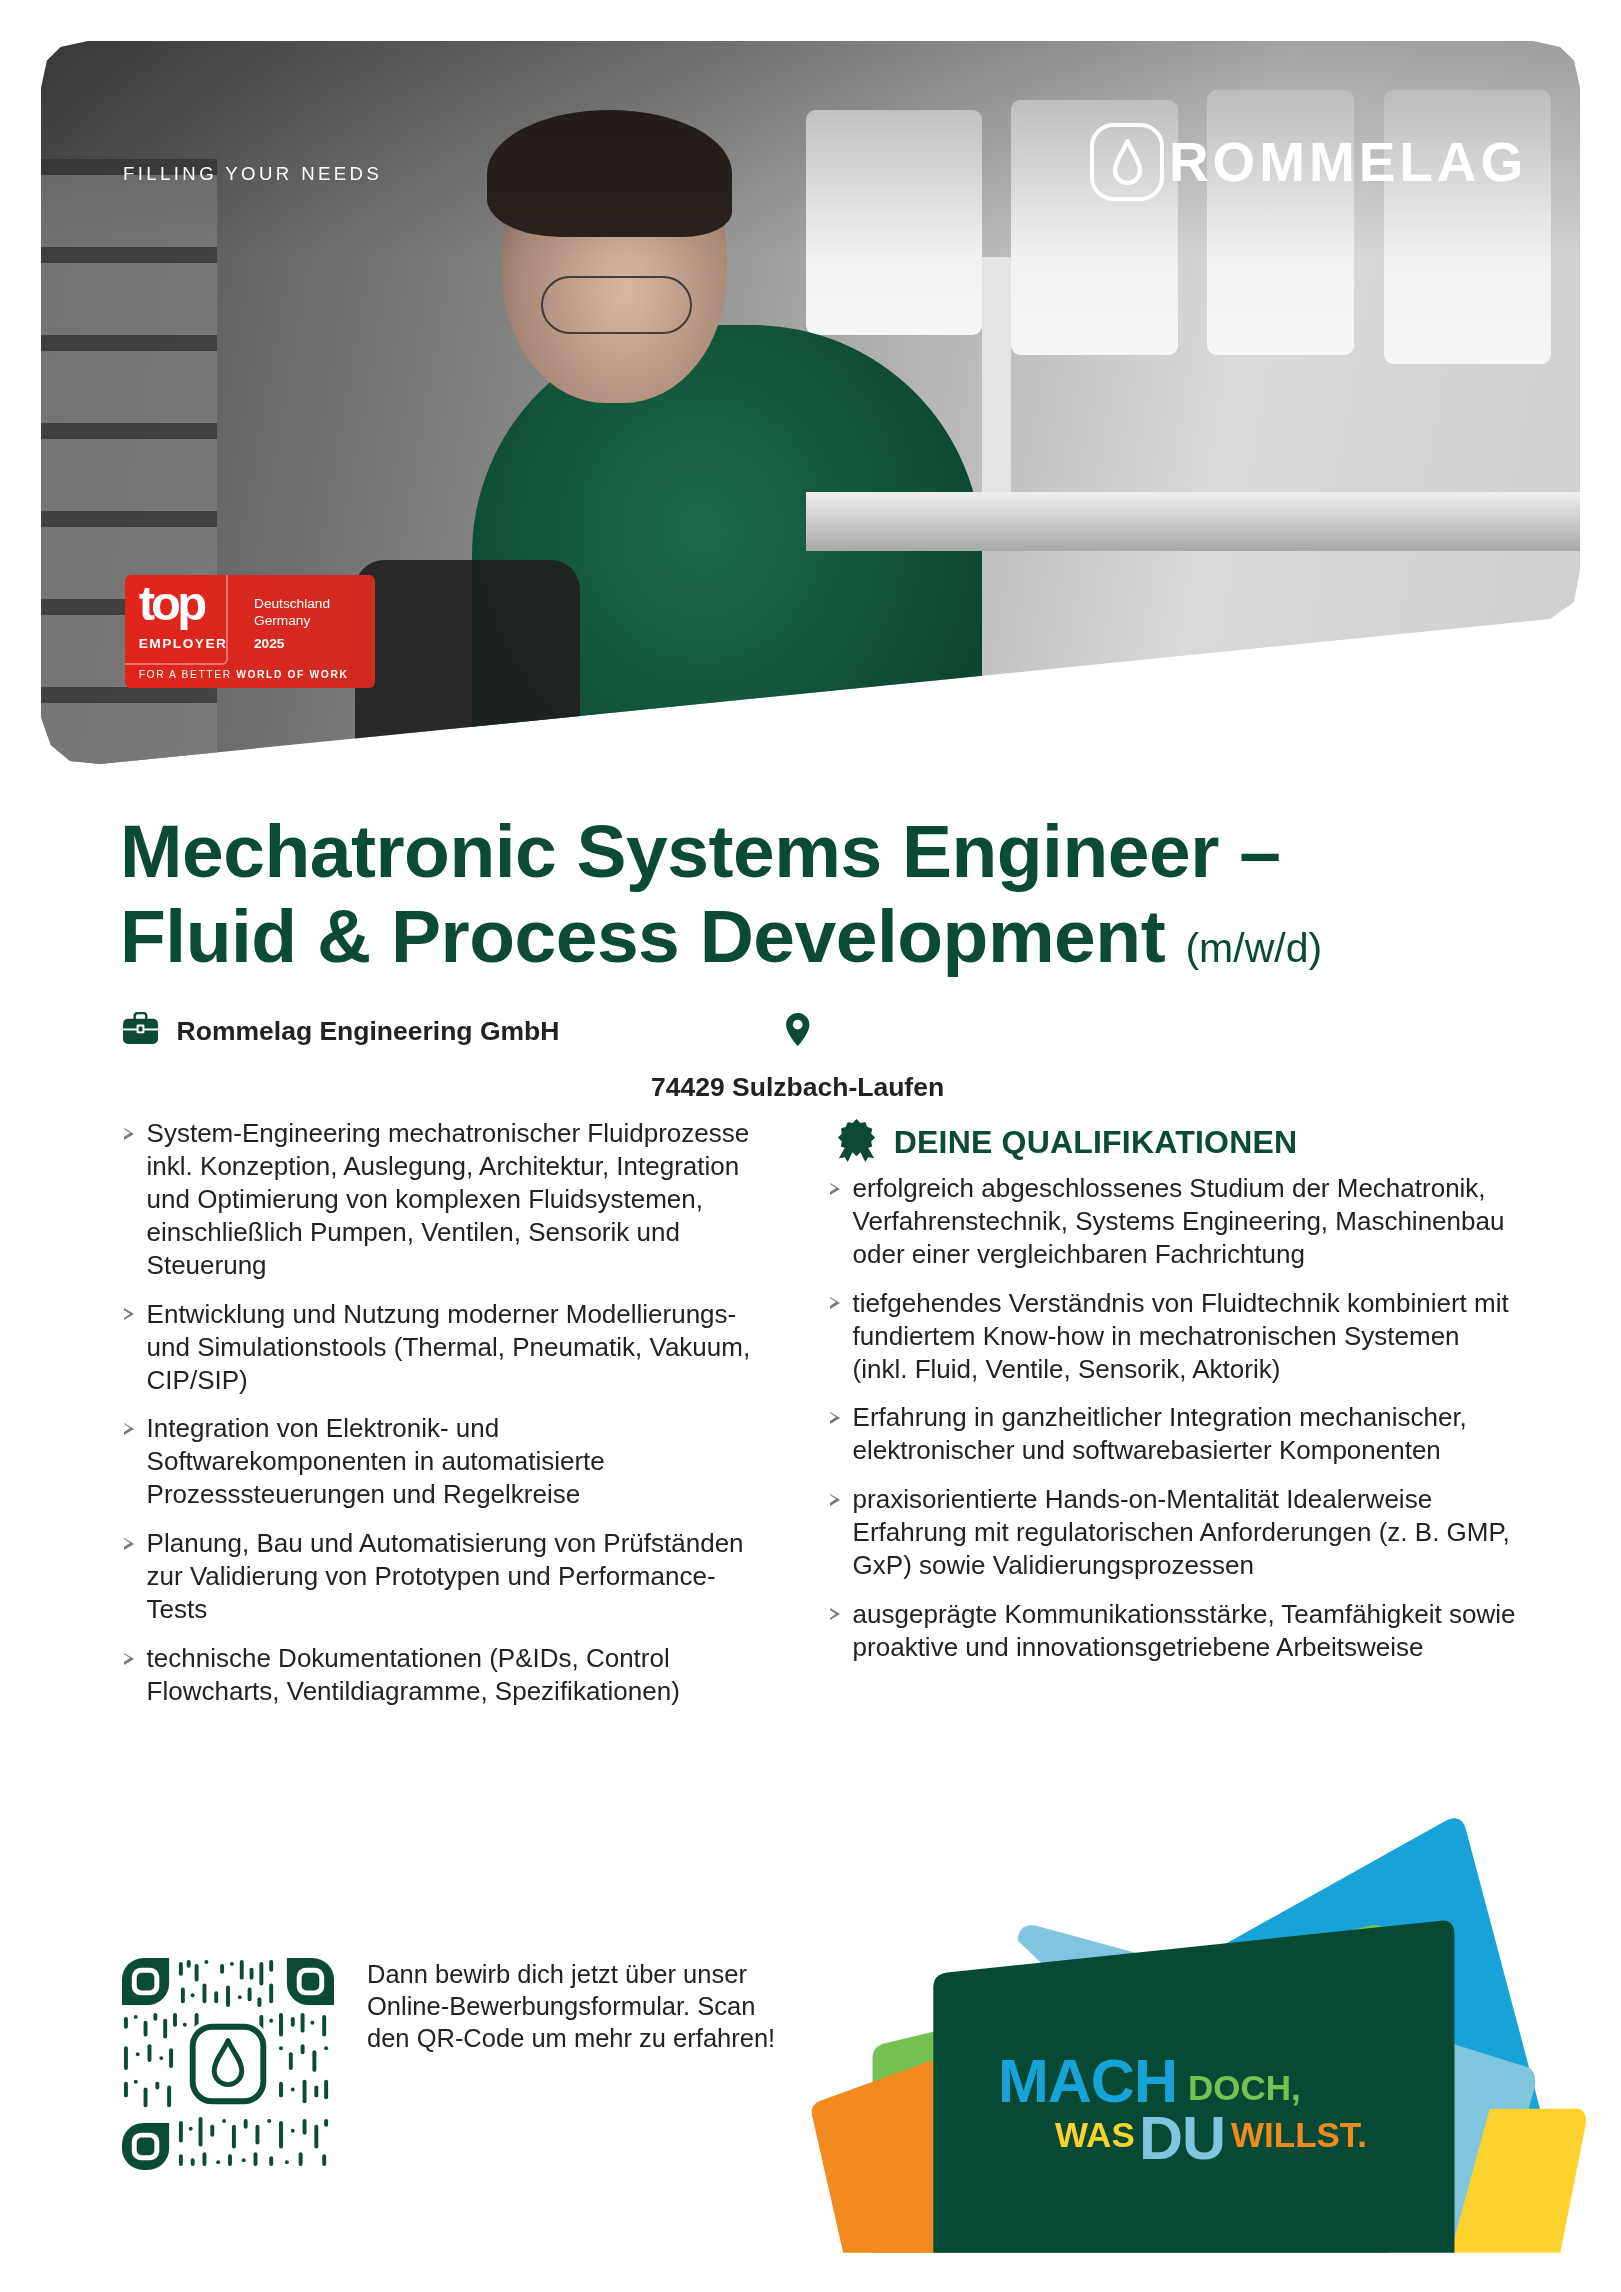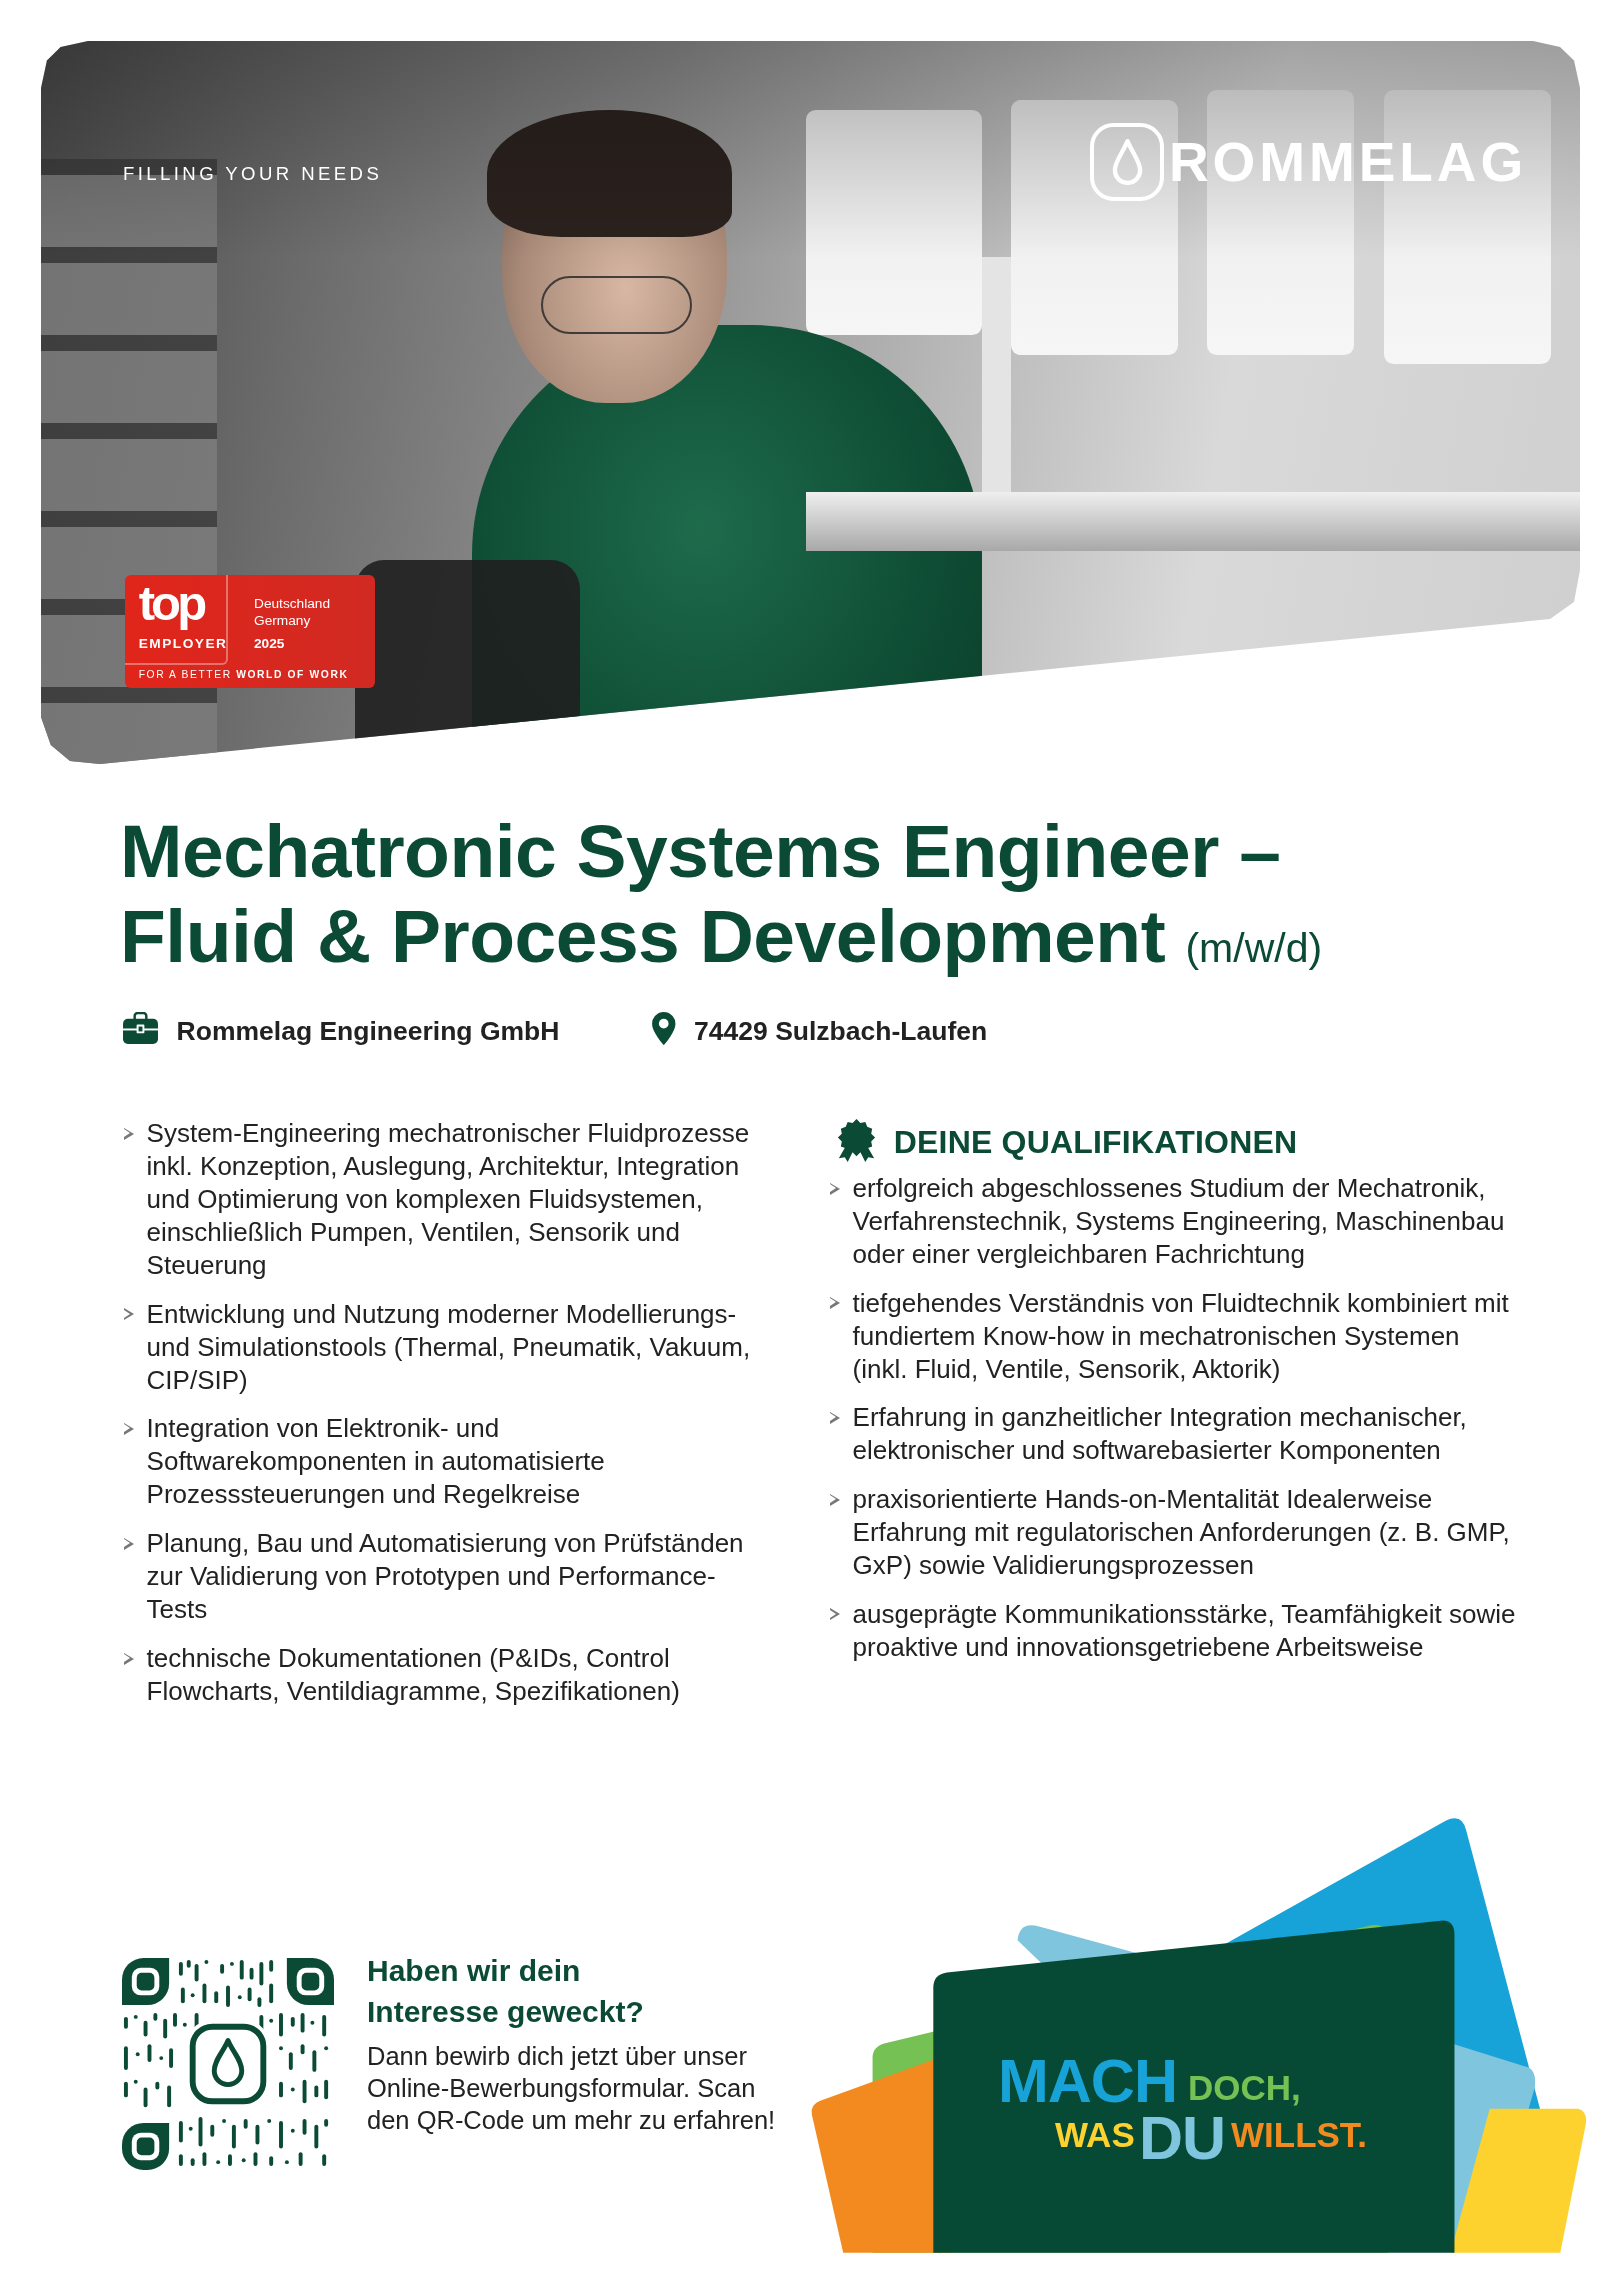--- a/index.html
+++ b/index.html
@@ -34,21 +34,21 @@
   .badge .yr { position: absolute; left: 129px; top: 61px; font-size: 13.7px; font-weight: bold; }
   .badge .foot { position: absolute; left: 13.7px; top: 94px; font-size: 10.3px; letter-spacing: 1.6px; }
   .badge .foot b { font-weight: bold; }
 
   
   .title { position: absolute; left: 120px; top: 809px; color: #0b4a34; font-weight: bold; font-size: 75px; line-height: 85px; letter-spacing: -0.5px; }
   .title .mwd { font-weight: normal; font-size: 41px; letter-spacing: 0; }
 
   .meta { position: absolute; top: 1012px; height: 39px; display: flex; align-items: center; gap: 17.6px; font-size: 26.5px; color: #222; font-weight: bold; }
   .meta.company { left: 122px; }
-  .meta.location { left: 651px; }
+  .meta.location { left: 651px; flex-direction: column; }
 
   
   .col { position: absolute; top: 1117px; }
   .col.left { left: 127px; width: 627px; }
   .col.right { left: 833px; width: 686px; }
   .sec-head { display: flex; align-items: center; gap: 13.7px; height: 51px; margin-bottom: 3.9px; }
   .sec-head .label { color: #0b4a34; font-size: 32px; font-weight: bold; letter-spacing: 0.2px; }
   ul.items { list-style: none; margin: 0; padding: 0; }
   ul.items li { position: relative; padding-left: 19.6px; font-size: 26px; line-height: 33px; color: #222; margin-bottom: 15.7px; }
   ul.items li .tri { position: absolute; left: -2.9px; top: 10.8px; width: 0; height: 0; border-left: 10.8px solid #777; border-top: 6.9px solid transparent; border-bottom: 6.9px solid transparent; }
@@ -262,24 +262,20 @@
       </g>
 
       <rect x="66" y="64" width="84" height="88" rx="24" fill="#fff"></rect>
       <rect x="72" y="70" width="72" height="76" rx="20" fill="none" stroke="#0b4a34" stroke-width="6"></rect>
       <path d="M108 84 C103 96 94 104 94 115 A14 14 0 0 0 122 115 C122 104 113 96 108 84 Z" fill="none" stroke="#0b4a34" stroke-width="5" stroke-linejoin="round"></path>
     </g>
   </svg>
 </div>
 
 <div class="cta">
-  <div class="h">
-    <div>Haben wir dein</div>
-    <div>Interesse geweckt?</div>
-  </div>
   <div class="p">Dann bewirb dich jetzt über unser Online-Bewerbungsformular. Scan den QR-Code um mehr zu erfahren!</div>
 </div>
 
 <div class="mdw">
   <svg width="817" height="489" viewBox="0 0 834 499" style="position:absolute;left:0;top:0;">
     <path d="M410 155 L655 18 Q672 10 676 28 L772 390 L620 420 Z" fill="#18a3d8"></path>
     <path d="M218 140 Q220 120 240 126 L548 210 L740 270 Q748 275 746 290 L700 450 L540 450 Z" fill="#7fc5dd"></path>
     <path d="M70 260 Q70 248 84 245 L578 125 Q596 122 596 140 L596 459 L70 459 Z" fill="#76c153"></path>
     <path d="M8 318 Q6 308 16 304 L132 262 L150 459 L40 459 Z" fill="#f28a1f"></path>
     <path d="M700 312 L790 312 Q800 314 798 328 L772 459 L660 459 Z" fill="#fdd22f"></path>

